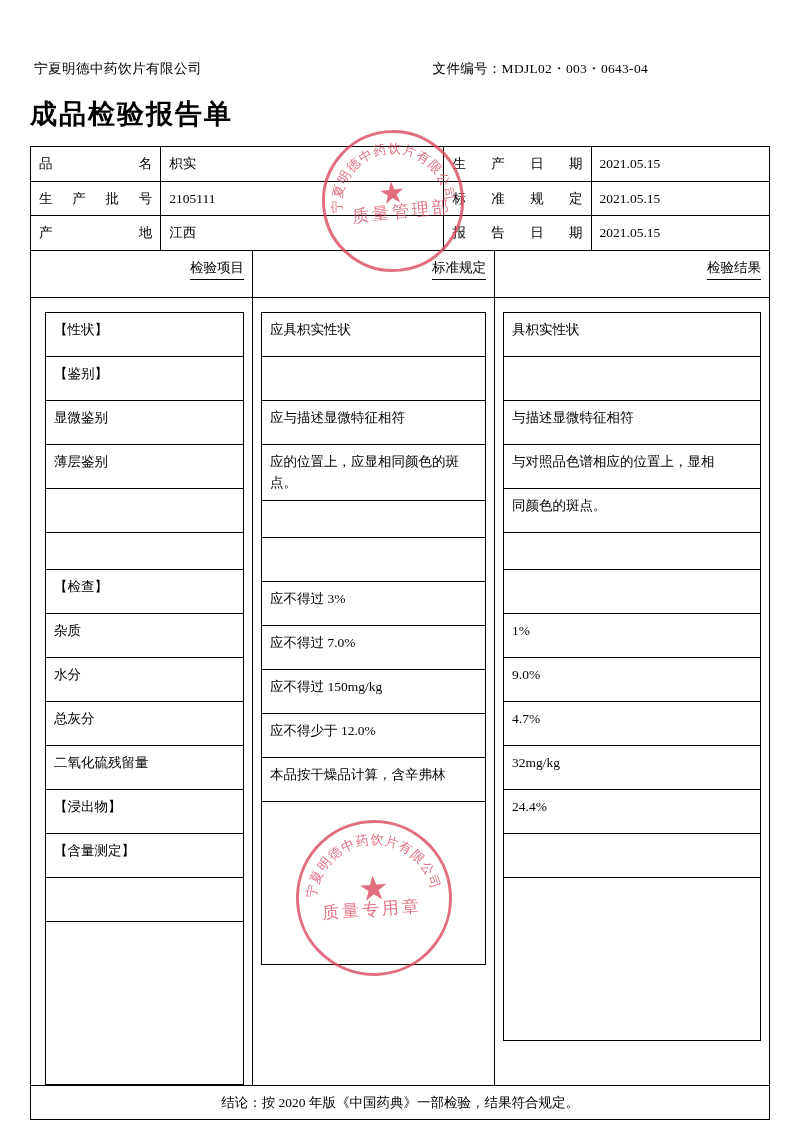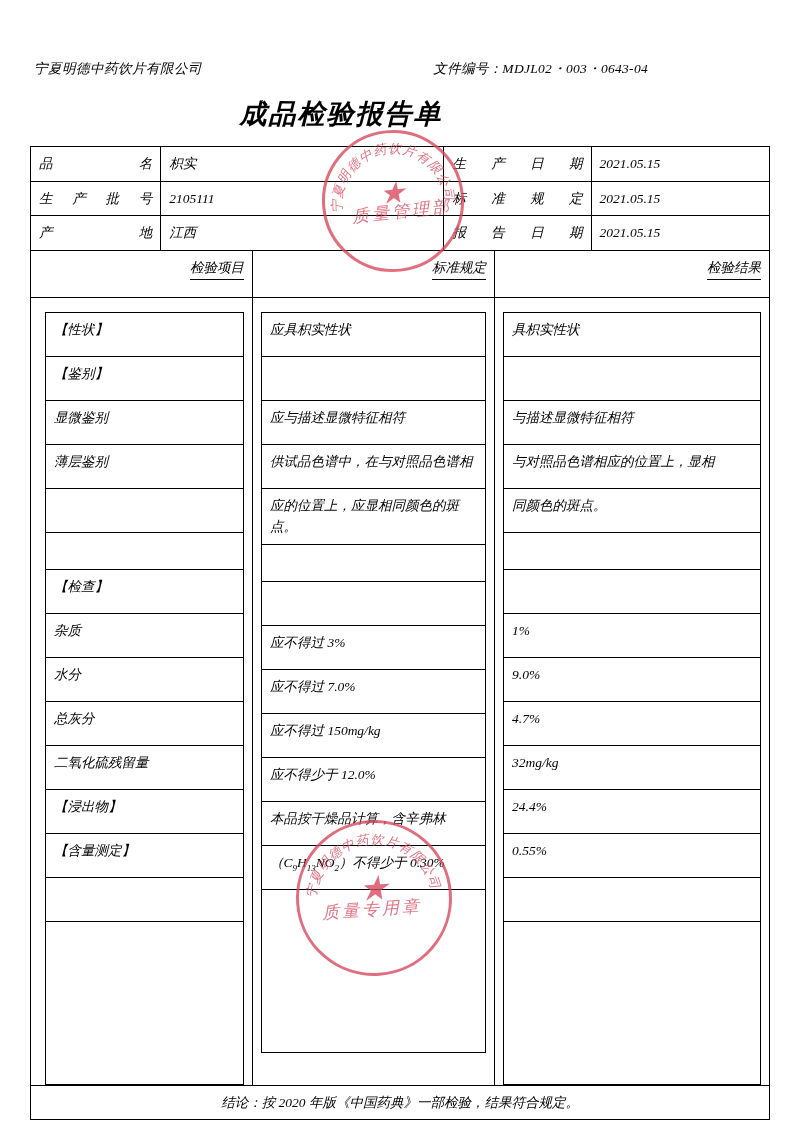--- a/index.html
+++ b/index.html
@@ -14,39 +14,37 @@
     color: #000;
     position: relative;
     overflow: hidden;
   }
   .page {
     position: relative;
     width: 676px;
     height: 1131px;
     box-sizing: border-box;
     padding: 40px 24px 0 30px;
-    font-style: italic;
   }
   
   .header-row {
     display: flex;
     justify-content: space-between;
     align-items: baseline;
     font-size: 13.5px;
     padding: 0 4px 0 4px;
   }
   .company-name {
     letter-spacing: 0.5px;
   }
   .doc-code {
     letter-spacing: 0.3px;
     margin-top: 20px;
   }
   .doc-title {
-    text-align: center;
     font-size: 27px;
     font-weight: bold;
     letter-spacing: 2px;
     margin: 18px 0 14px 0;
     font-family: "DejaVu Sans", sans-serif;
   }
   
   table.report {
     width: 740px;
     border-collapse: collapse;
@@ -276,23 +274,20 @@
             <tr>
                   <td>应具枳实性状</td>
                 </tr>
             <tr>
                   <td></td>
                 </tr>
             <tr>
                   <td>应与描述显微特征相符</td>
                 </tr>
             <tr>
-                  <td>供试品色谱中，在与对照品色谱相</td>
-                </tr>
-            <tr>
                   <td>应的位置上，应显相同颜色的斑点。</td>
                 </tr>
             <tr class="spacer-row">
                   <td></td>
                 </tr>
             <tr>
                   <td></td>
                 </tr>
             <tr>
                   <td>应不得过 3%</td>
@@ -301,23 +296,20 @@
                   <td>应不得过 7.0%</td>
                 </tr>
             <tr>
                   <td>应不得过 150mg/kg</td>
                 </tr>
             <tr>
                   <td>应不得少于 12.0%</td>
                 </tr>
             <tr>
                   <td>本品按干燥品计算，含辛弗林</td>
-                </tr>
-            <tr>
-                  <td>（C<sub>9</sub>H<sub>13</sub>NO<sub>2</sub>）不得少于 0.30%</td>
                 </tr>
             <tr>
                   <td style="height:150px"></td>
                 </tr>
           </tbody>
             </table>
         </td>
         <td class="rescol" style="padding-top:14px;padding-bottom:0">
           <table class="inner">
               <tbody>
@@ -349,23 +341,20 @@
                   <td>9.0%</td>
                 </tr>
             <tr>
                   <td>4.7%</td>
                 </tr>
             <tr>
                   <td>32mg/kg</td>
                 </tr>
             <tr>
                   <td>24.4%</td>
-                </tr>
-            <tr>
-                  <td>0.55%</td>
                 </tr>
             <tr>
                   <td></td>
                 </tr>
             <tr>
                   <td style="height:150px"></td>
                 </tr>
           </tbody>
             </table>
         </td>

